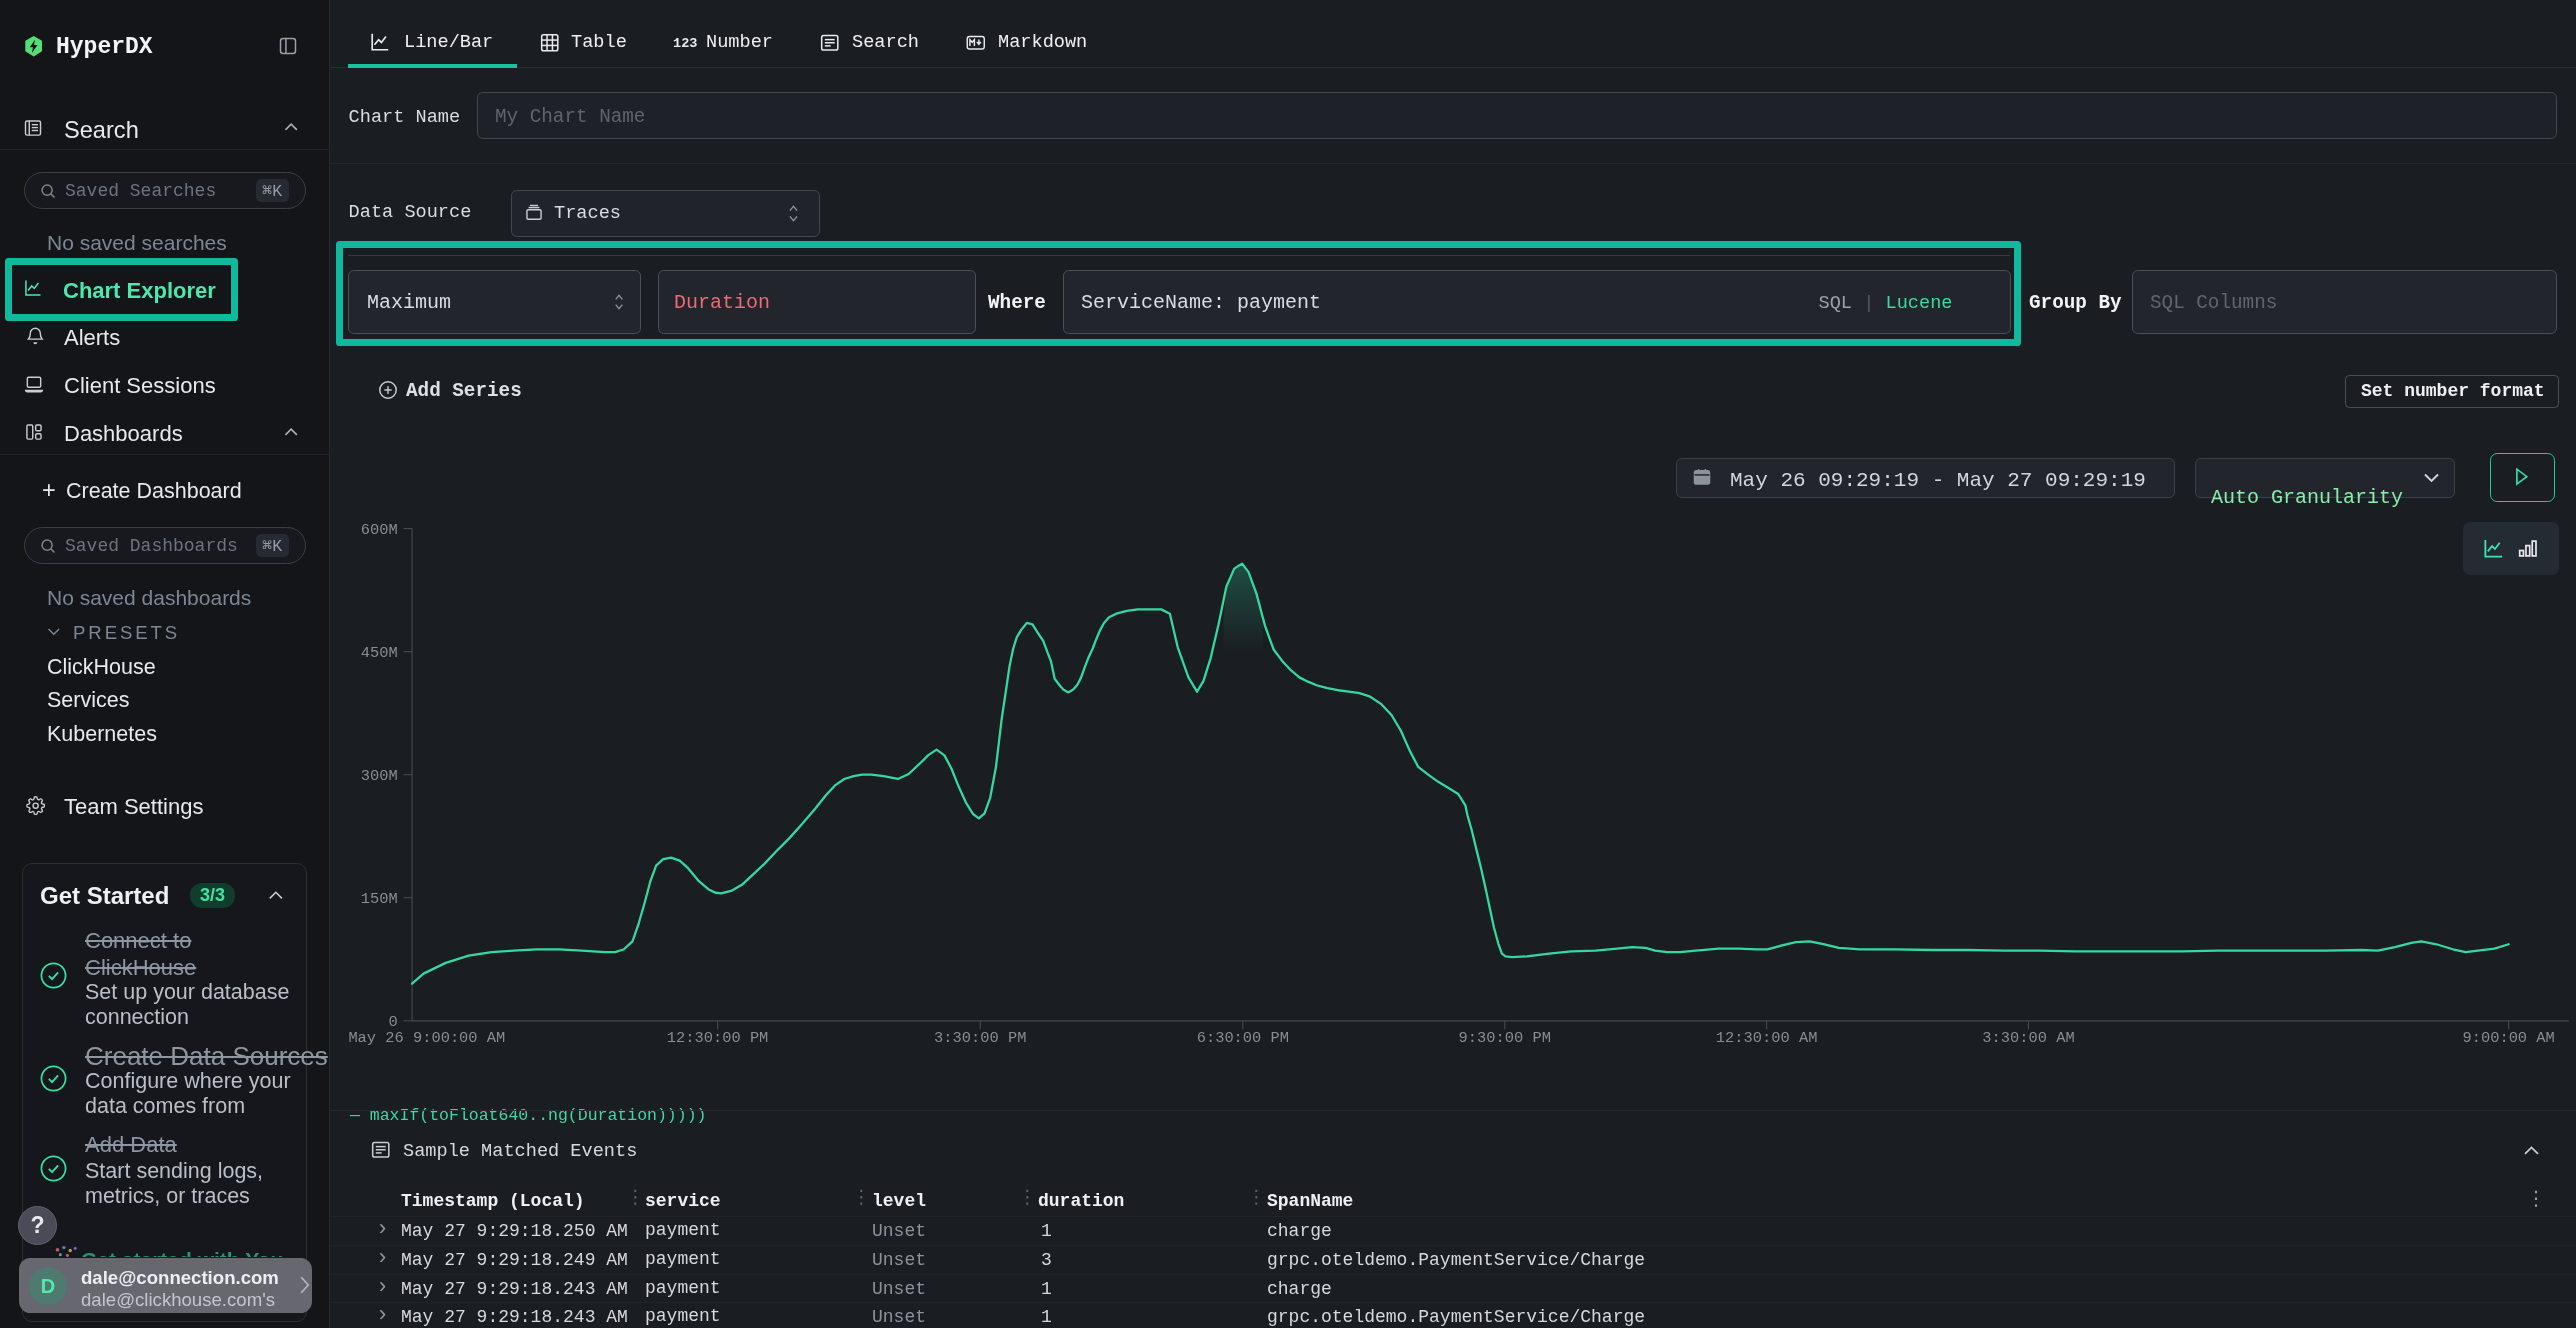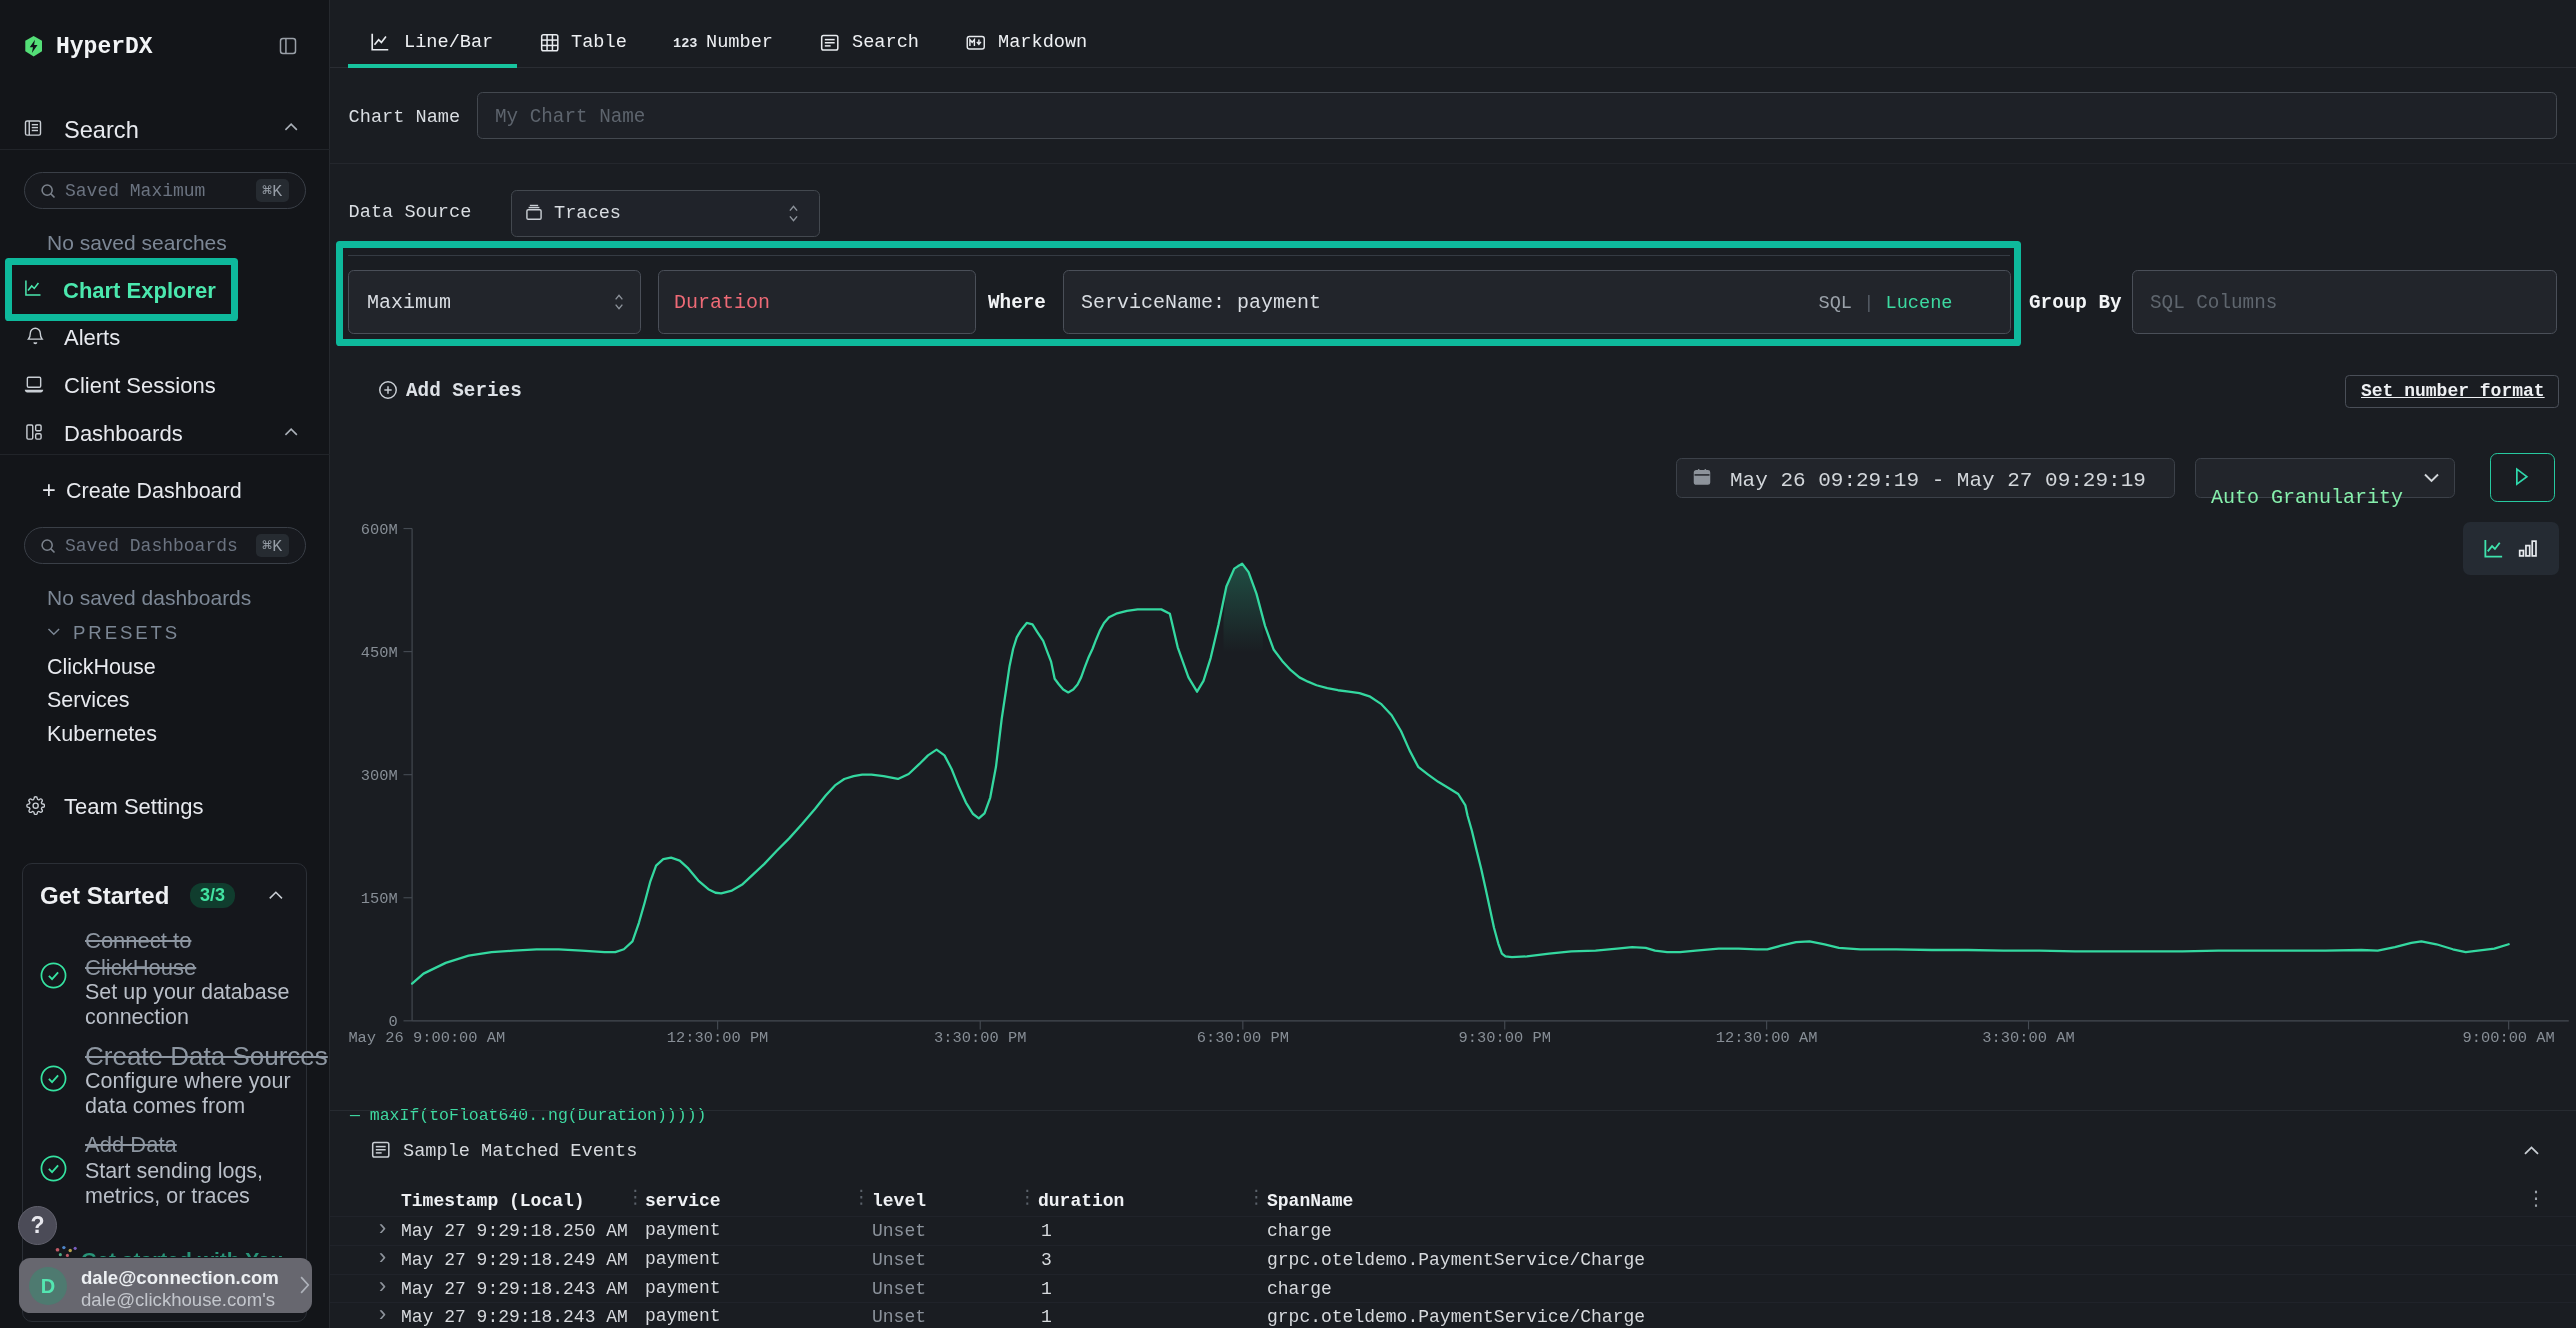--- a/index.html
+++ b/index.html
@@ -53,21 +53,21 @@
   <svg class="abs" style="left:284px; top:122px;" width="14.3" height="10" viewBox="0 0 20 14" fill="none" stroke="#aab0b8" stroke-width="2.2">
       <path d="M2 11 L10 3 L18 11"></path>
     </svg>
   <div class="abs" style="left:0; top:149px; width:330px; border-top:0.7px solid #212429;"></div>
 
   <div class="pill" style="top:172px;">
     <svg class="abs" style="left:14.3px; top:9.3px;" width="18.6" height="18.6" viewBox="0 0 24 24" fill="none" stroke="#7b828c" stroke-width="2">
         <circle cx="10.5" cy="10.5" r="6.5"></circle>
         <line x1="15.3" y1="15.3" x2="20" y2="20"></line>
       </svg>
-    <span class="ph">Saved Maximum</span>
+    <span class="ph">Saved Searches</span>
     <span class="kbd">⌘K</span>
   </div>
   <div class="abs dim" style="left:47px; top:231px; font-size:21px;">No saved searches</div>
 
   <div class="abs" style="left:5px; top:258px; width:233px; height:63px; border:7.2px solid #0eb99c; border-radius:3.6px;"></div>
   <svg class="abs" style="left:23px; top:278px;" width="20" height="20" viewBox="0 0 24 24" fill="none" stroke="#4be8ae" stroke-width="1.8">
     <path d="M3.5 3 V20.5 H21"></path>
       <path d="M6 15 L10.5 9.5 L13.5 12.5 L18.5 6"></path>
   </svg>
   <div class="abs" style="left:63px; top:278px; font-size:22px; font-weight:bold; color:#4be8ae;">Chart Explorer</div>
@@ -249,21 +249,21 @@
   <div class="bigbox" style="left:1802px; width:425px;"></div>
   <div class="label-mono" style="left:1820px; top:292px; font-size:19.3px; color:#5f666e;">SQL Columns</div>
 
   <svg class="abs" style="left:47px; top:379px;" width="22" height="22" viewBox="0 0 24 24" fill="none" stroke="#c9ced4" stroke-width="1.6">
       <circle cx="12" cy="12" r="9"></circle>
       <line x1="12" y1="8" x2="12" y2="16"></line>
       <line x1="8" y1="12" x2="16" y2="12"></line>
     </svg>
   <div class="label-mono" style="left:76px; top:380px; font-size:19.3px; font-weight:bold; color:#dde1e6;">Add Series</div>
   <div class="abs" style="left:2015px; top:375px; width:214px; height:33px; border:1.4px solid #4a4f58; border-radius:4.3px;"></div>
-  <div class="label-mono" style="left:2031px; top:381px; font-size:18px; font-weight:bold; color:#eef0f3;text-decoration:underline;">Set number format</div>
+  <div class="label-mono" style="left:2031px; top:381px; font-size:18px; font-weight:bold; color:#eef0f3;">Set number format</div>
 
   <div class="input" style="left:1346px; top:458px; width:499px; height:40px; background:#22252b; border-color:#3c4149;"></div>
   <svg class="abs" style="left:1362px; top:467px;" width="20" height="20" viewBox="0 0 24 24" fill="none" stroke="#8d939b" stroke-width="1.8">
       <rect x="3" y="4.5" width="18" height="16" rx="2" fill="#8d939b"></rect>
       <line x1="3" y1="9.5" x2="21" y2="9.5" stroke="#22252b"></line>
       <line x1="8" y1="2.5" x2="8" y2="6.5"></line>
       <line x1="16" y1="2.5" x2="16" y2="6.5"></line>
     </svg>
   <div class="label-mono" style="left:1400px; top:469px; font-size:21px; color:#d2d6da;">May 26 09:29:19 - May 27 09:29:19</div>
 

